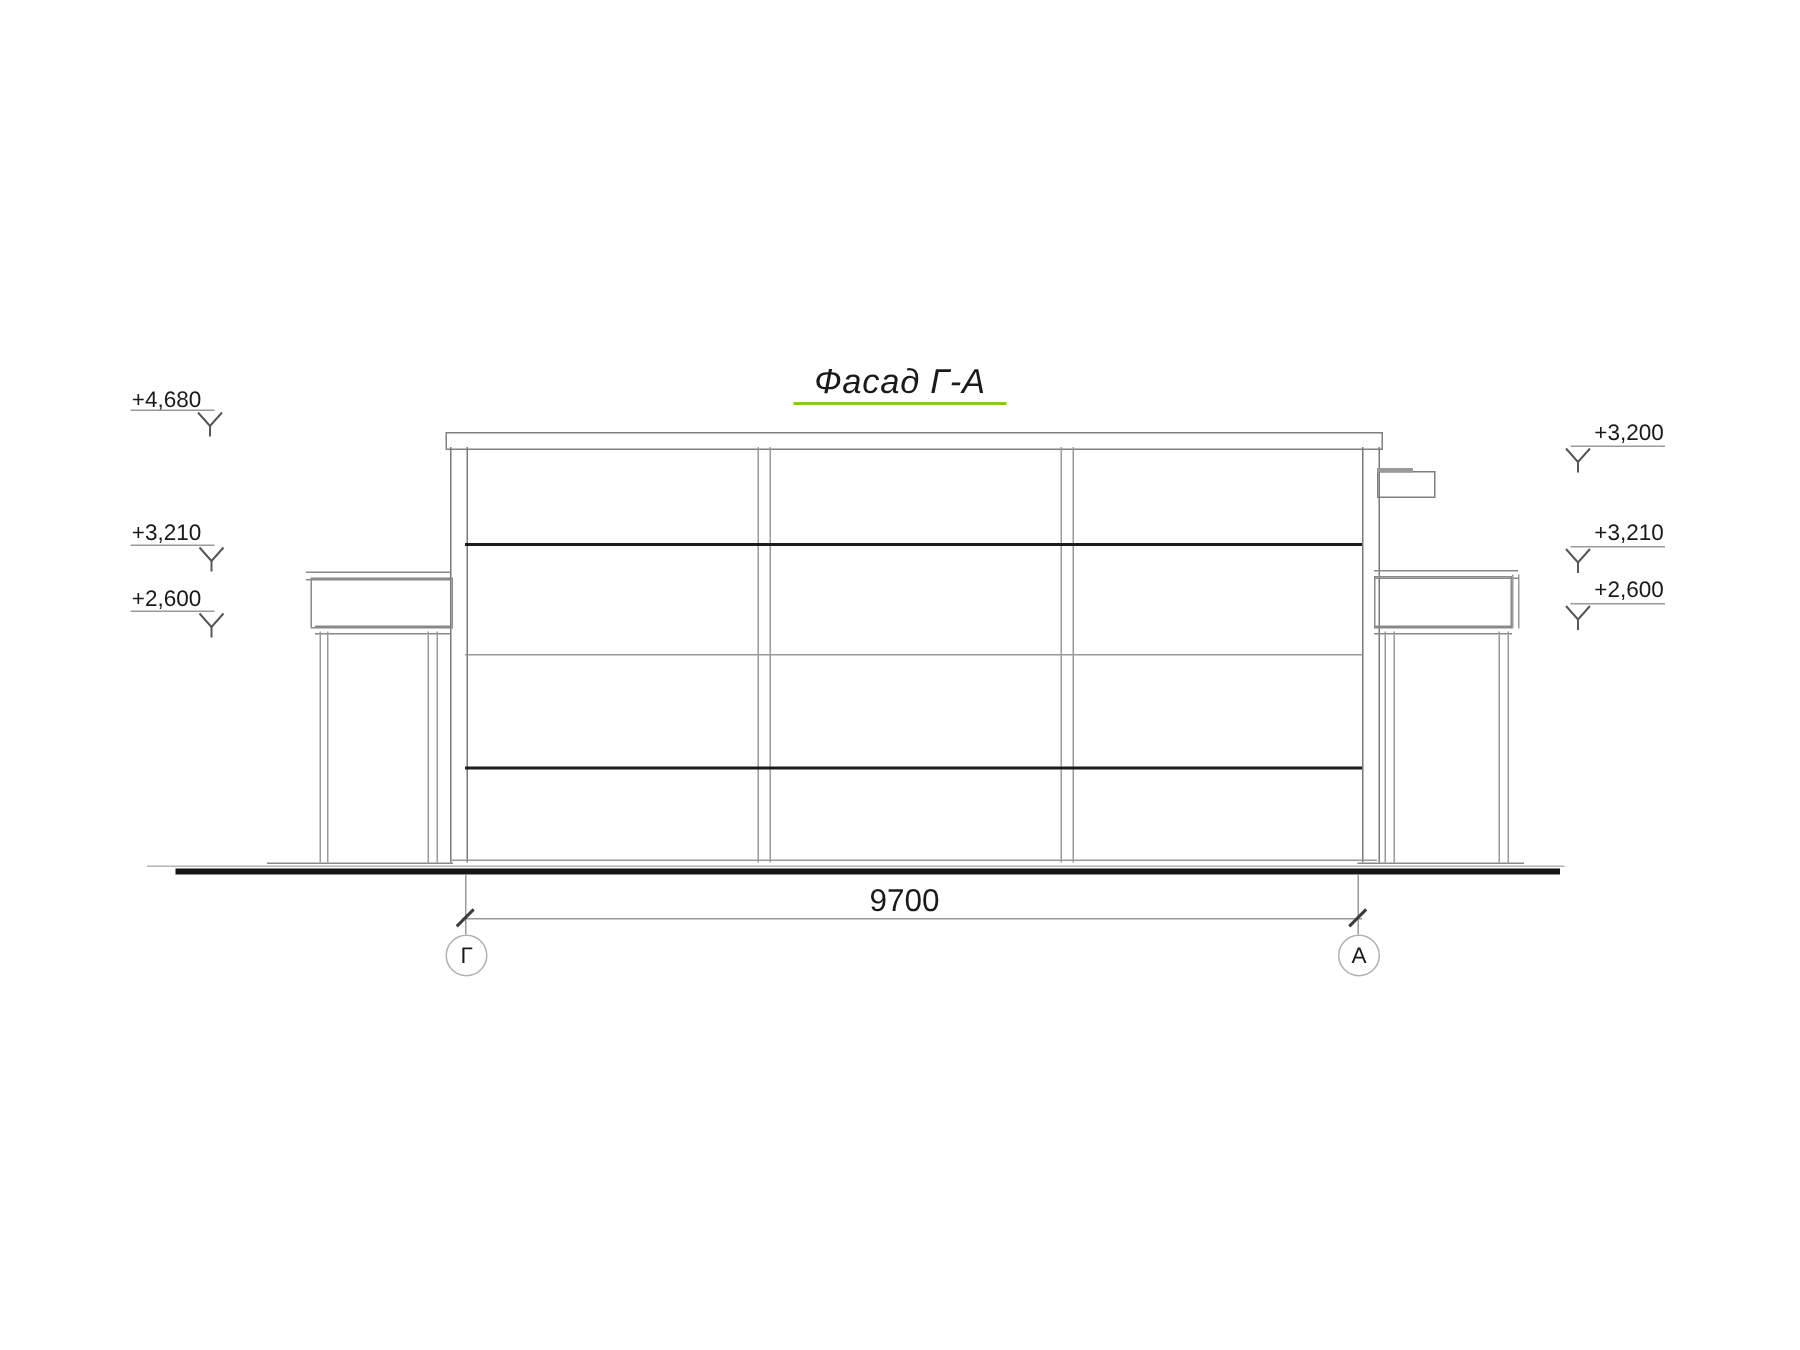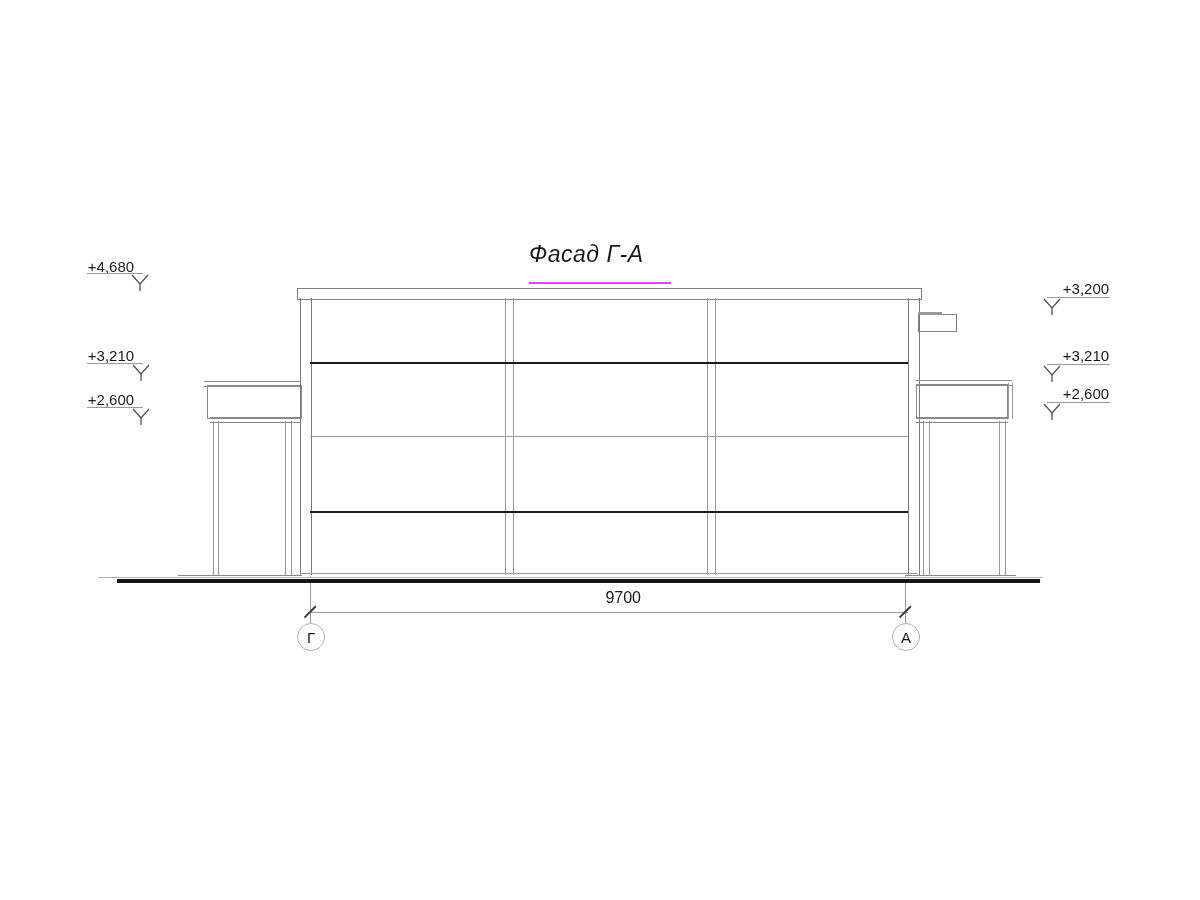--- a/index.html
+++ b/index.html
@@ -3,23 +3,23 @@
 <meta charset="utf-8">
 <style>
   html,body{margin:0;padding:0;background:#ffffff;}
   #canvas{
     position:relative;width:1200px;height:900px;background:#ffffff;overflow:hidden;
     font-family:"Liberation Sans",sans-serif;color:#1a1a1a;
   }
   .abs{position:absolute;}
   
   .title{
-    left:529px;top:241px;width:142px;
+    left:529px;top:241px;width:142px;text-align:center;
     font-size:23px;font-style:italic;letter-spacing:.5px;
-    border-bottom:2px solid #d946ef;padding-bottom:14px;
+    border-bottom:2px solid #84cc16;padding-bottom:0;
   }
   
   .h1dark{height:1.5px;background:#1c1c1c;}
   .h1gray{height:1px;background:#9a9a9a;}
   .v1gray{width:1px;background:#9a9a9a;}
   .dbl-v{border-left:1px solid #7a7a7a;border-right:1px solid #7a7a7a;}
   .dbl-v-light{border-left:1px solid #9a9a9a;border-right:1px solid #9a9a9a;}
   .dbl-h{border-top:1px solid #8a8a8a;border-bottom:1px solid #8a8a8a;}
   .boxline{border:1px solid #7f7f7f;}
   
@@ -52,21 +52,21 @@
   
   .ground-thin{left:98px;top:577px;width:945px;height:1px;background:#b3b3b3;}
   .ground-thick{left:117px;top:579px;width:923px;height:4px;background:#161616;}
   
   .ext-left{left:310px;top:583px;height:40px;}
   .ext-right{left:905px;top:583px;height:40px;}
   .dim-line{left:308px;top:612px;width:600px;}
   .tick{width:16px;height:1.6px;background:#3c3c3c;transform:rotate(-45deg);}
   .tick-left{left:302px;top:611px;}
   .tick-right{left:897px;top:611px;}
-  .dim-text{left:565px;top:589px;width:76px;text-align:right;font-size:16px;}
+  .dim-text{left:565px;top:589px;width:76px;text-align:center;font-size:21px;}
   
   .axis{width:26px;height:26px;border:1px solid #b0b0b0;border-radius:50%;
         display:flex;align-items:center;justify-content:center;font-size:15px;}
   .axis-left{left:297px;top:623px;}
   .axis-right{left:892px;top:623px;}
   
   .elev-text{width:62px;text-align:center;font-size:15px;}
   .elev-shelf{height:1px;background:#9a9a9a;}
   .lmark-text{left:80px;}
   .lmark-shelf{left:87px;width:56px;}

